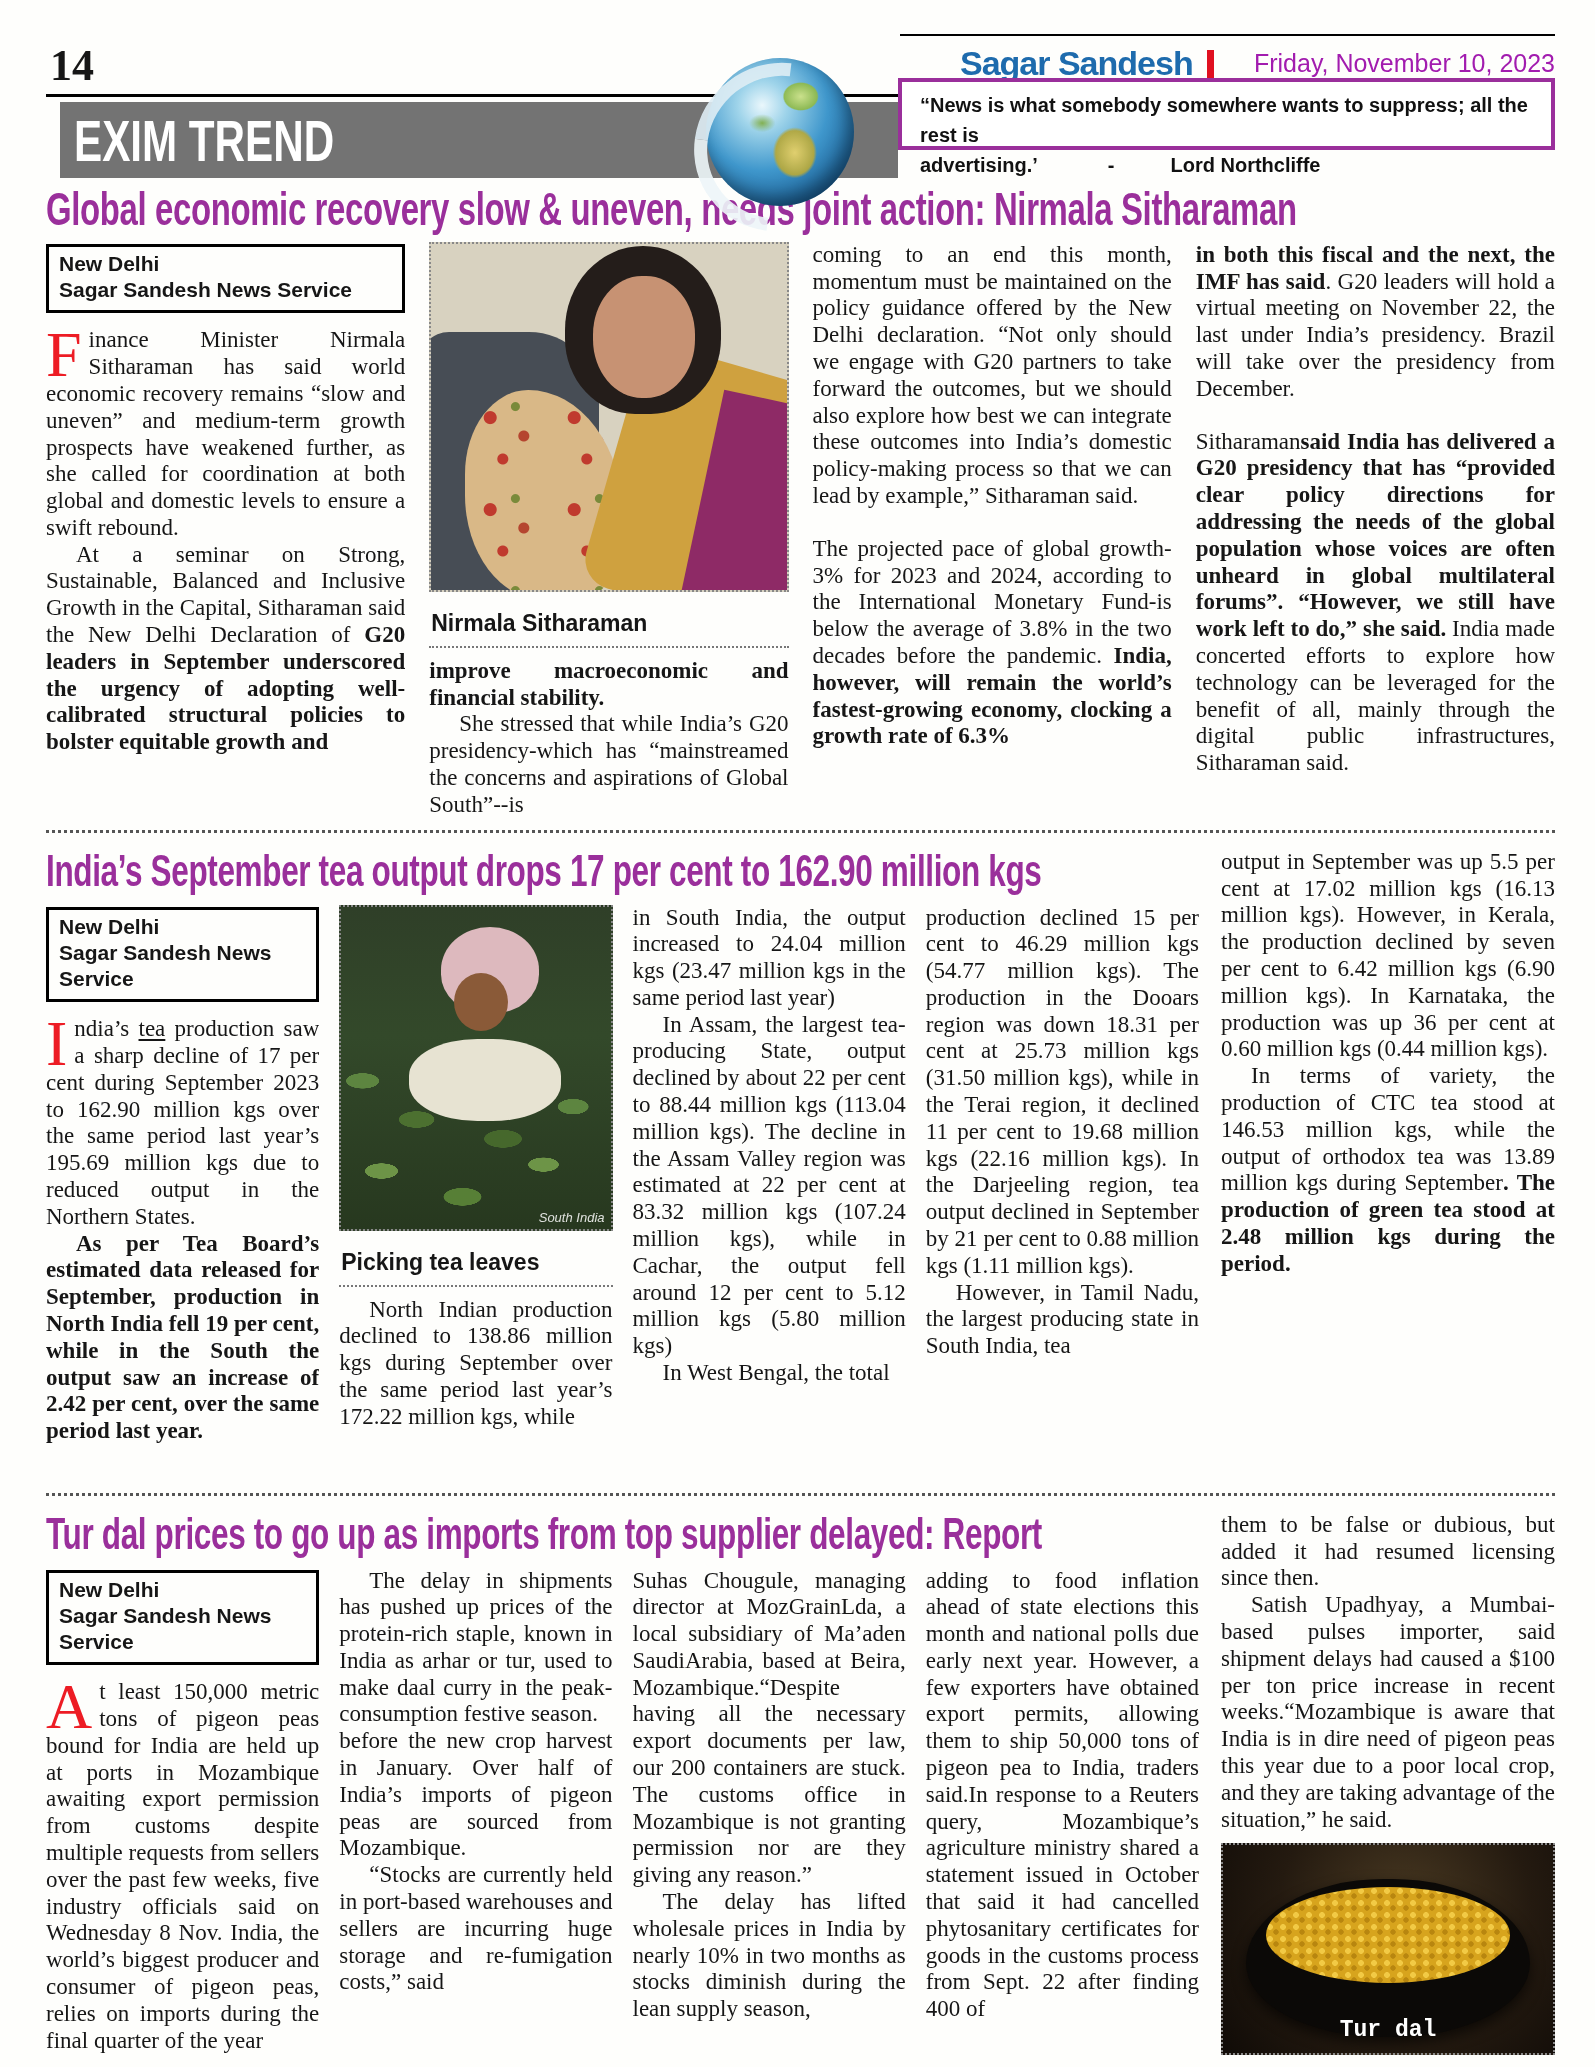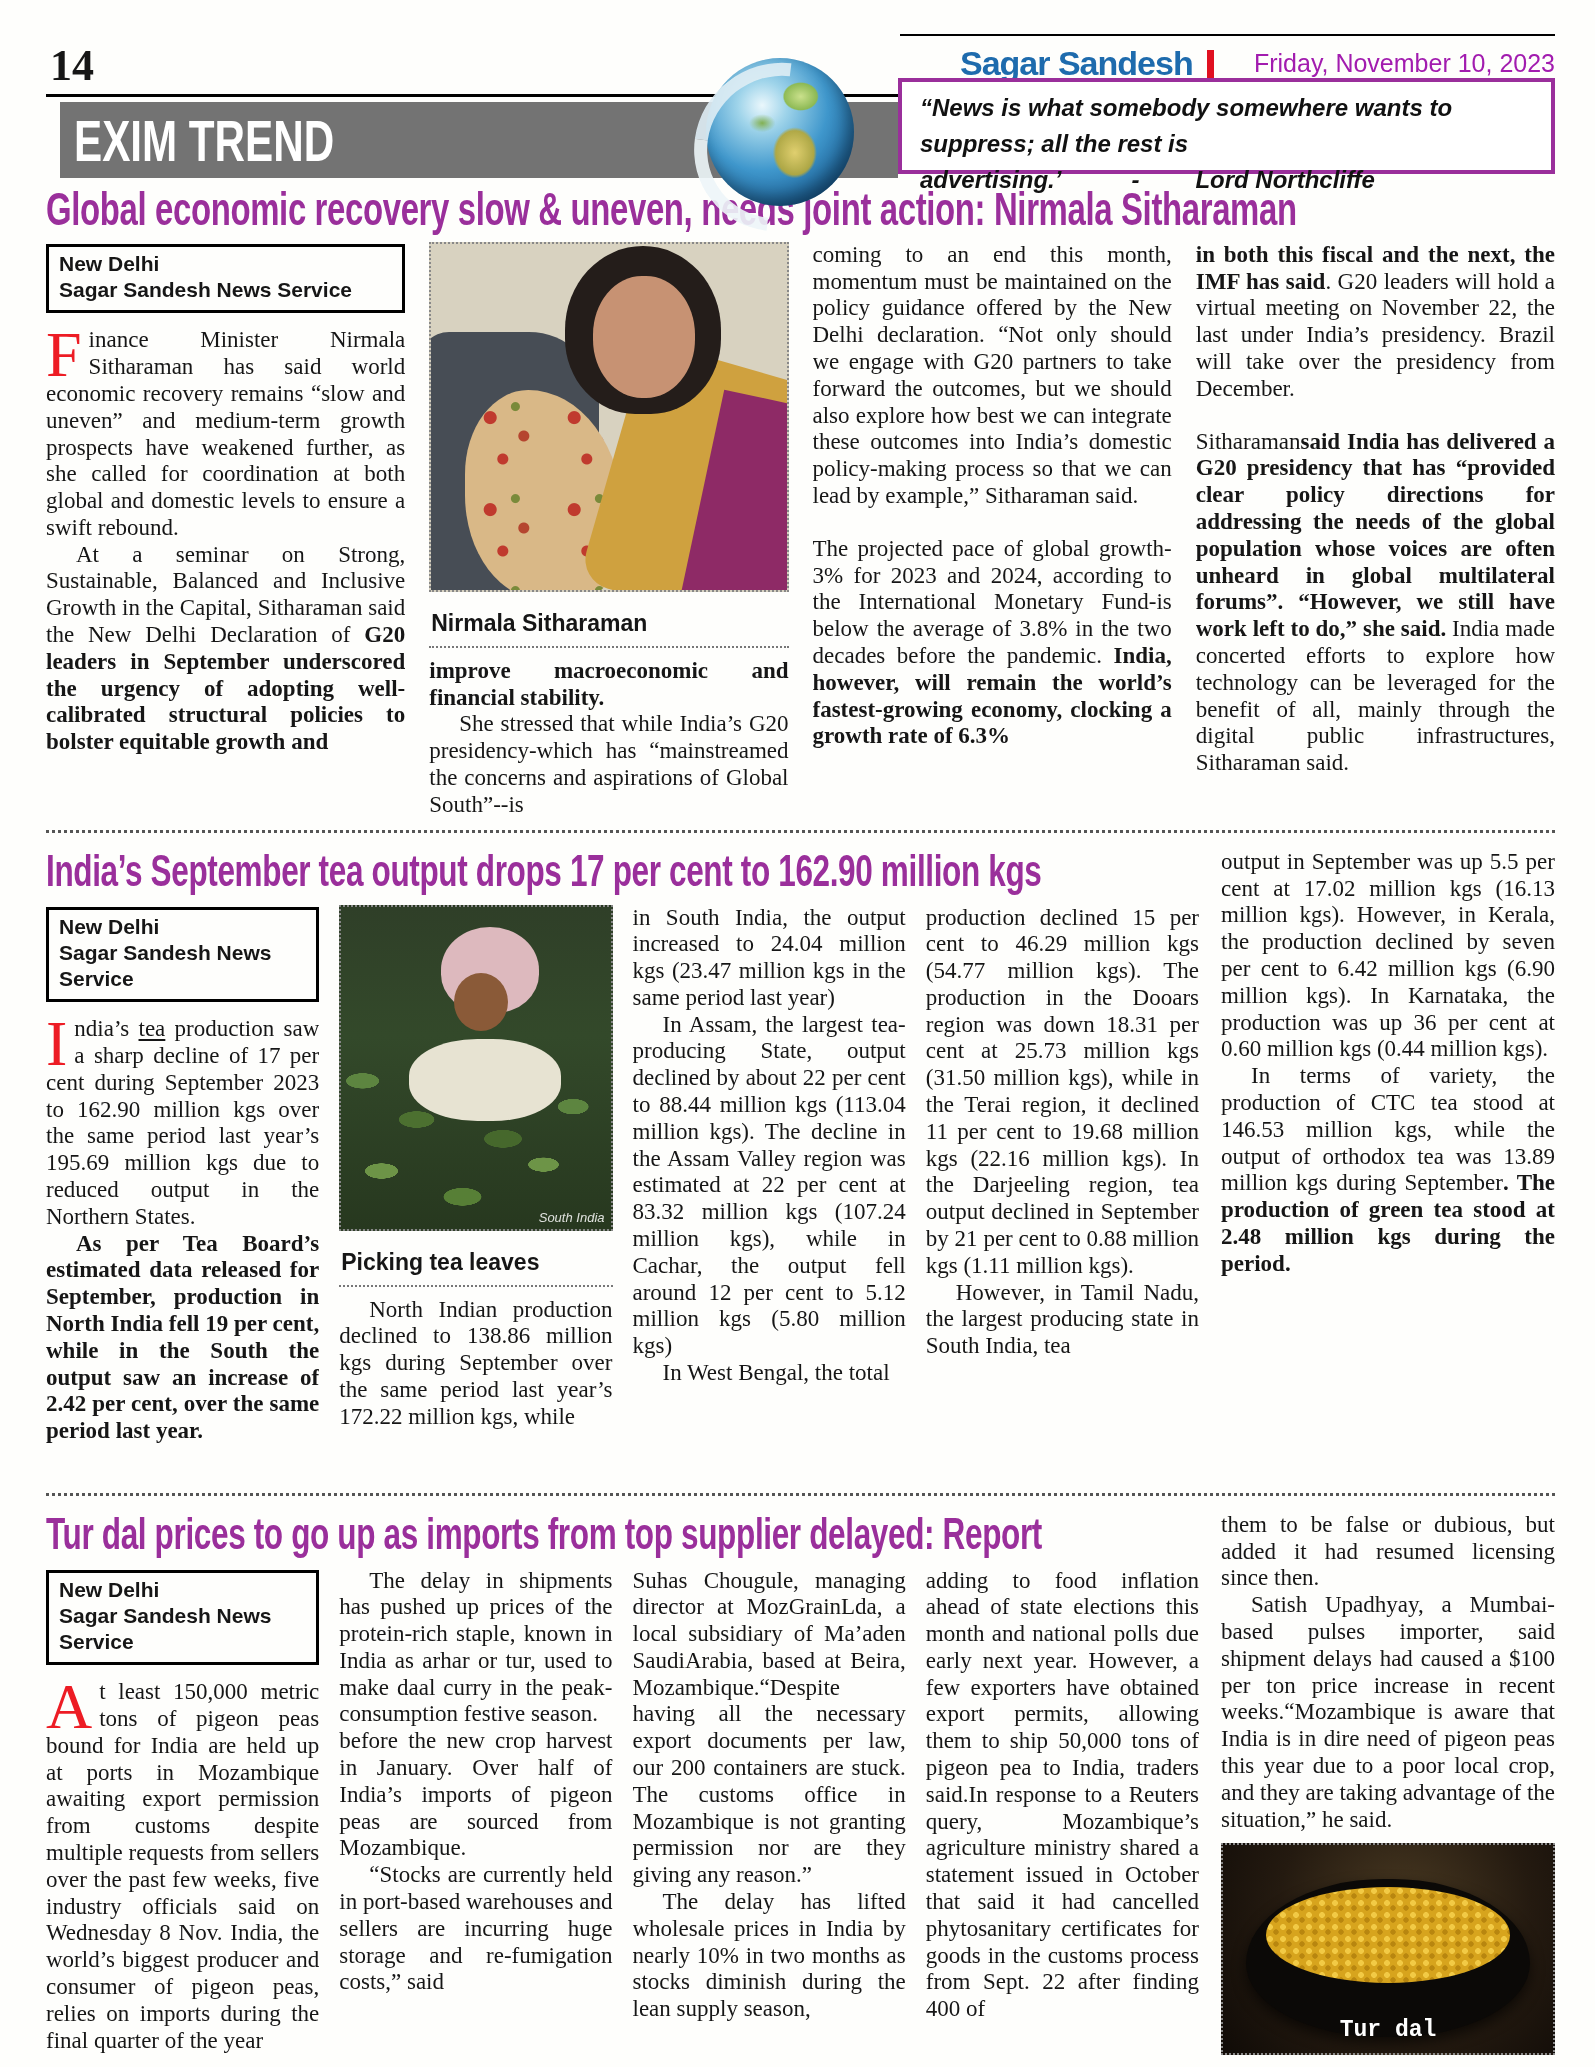--- a/index.html
+++ b/index.html
@@ -15,24 +15,24 @@
               padding-top:8px;display:flex;align-items:center;justify-content:space-between;}
   .masthead{margin-left:60px;font-family:"Liberation Sans",sans-serif;font-weight:bold;
             font-size:34px;color:#1e6bad;letter-spacing:-1px;white-space:nowrap;}
   .mast-bar{display:inline-block;width:7px;height:30px;background:#e01020;margin-left:14px;vertical-align:-5px;}
   .date{font-family:"Liberation Sans",sans-serif;font-size:25px;color:#a21caf;white-space:nowrap;}
 
   .band{position:absolute;left:0;right:0;top:64px;height:84px;}
   .purple-bar{position:absolute;left:14px;top:8px;width:838px;height:76px;background:#737373;}
   .section-title{position:absolute;left:14px;top:6px;color:#fff;font-family:"Liberation Sans",sans-serif;
                  font-weight:bold;font-size:57px;transform:scaleX(.74);transform-origin:left center;white-space:nowrap;}
-  .quote-box{position:absolute;left:852px;right:0;top:-16px;height:96px;background:#fff;
+  .quote-box{position:absolute;left:852px;right:0;top:-16px;height:72px;background:#fff;
              border:4px solid #9a2f9b;box-sizing:border-box;padding:8px 10px 0 18px;
-             font-family:"Liberation Sans",sans-serif;font-weight:bold;font-style:italic;
-             font-size:24px;line-height:1.5;color:#111;}
+             font-family:"Liberation Sans",sans-serif;font-weight:bold;
+             font-size:20px;line-height:1.5;color:#111;}
   .quote-l2{display:flex;}
   .qdash{margin:0 56px 0 70px;}
 
   .globe{position:absolute;left:660px;top:-36px;width:148px;height:148px;z-index:4;}
   .globe-sphere{position:absolute;inset:0;border-radius:50%;
      background:radial-gradient(circle at 38% 32%, #eaf7fc 0%, #9fd4ea 18%, #3f97cc 48%, #1b6096 78%, #0e3f6b 100%);
      box-shadow:inset -6px -9px 16px rgba(0,0,0,.35);}
   .globe-land{position:absolute;inset:0;border-radius:50%;opacity:.95;background:
      radial-gradient(ellipse 30px 24px at 64% 26%, #cfe388 0%, #8fba4e 55%, transparent 60%),
      radial-gradient(ellipse 38px 44px at 60% 64%, #e8d26a 0%, #b3a83f 50%, transparent 58%),

